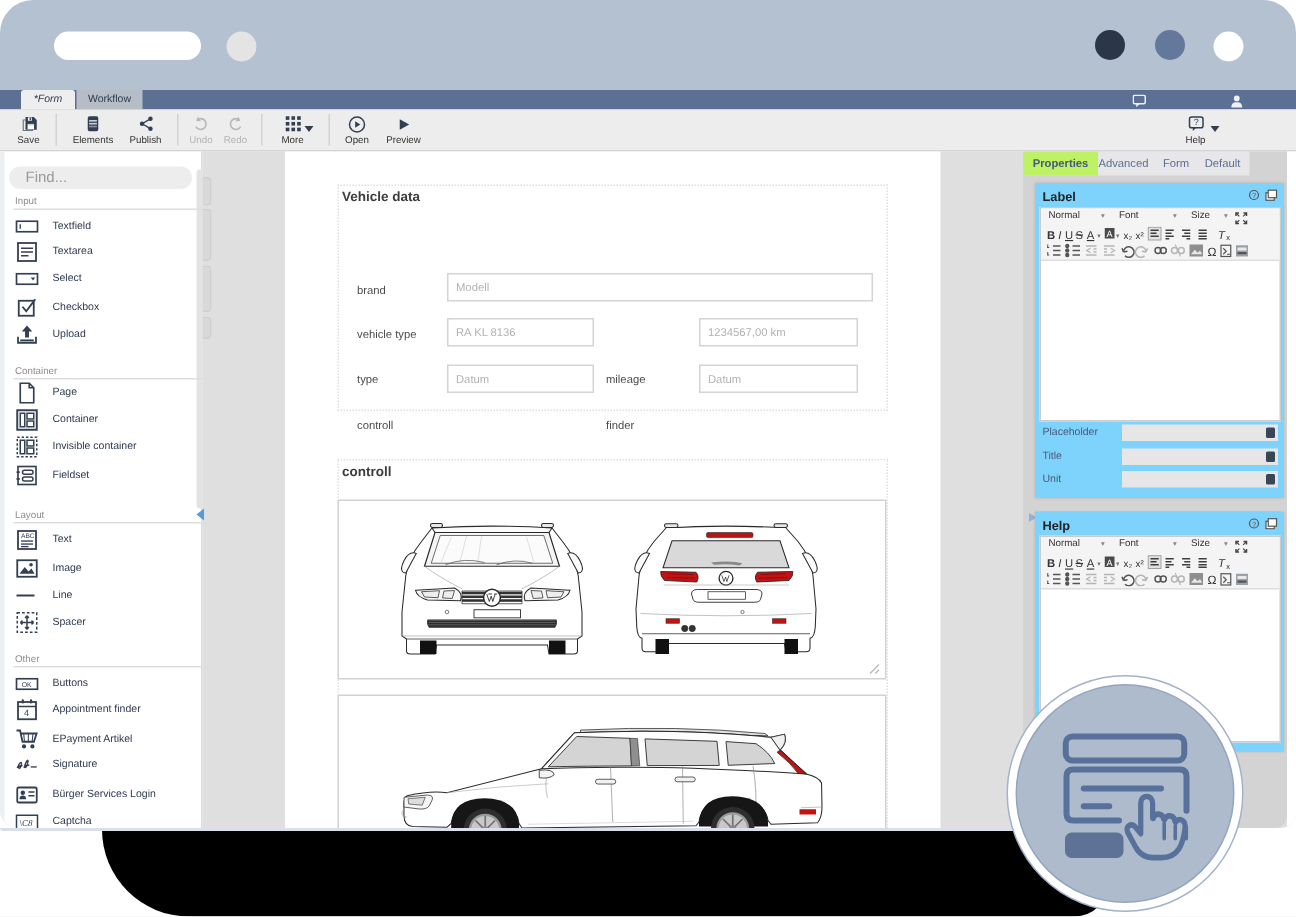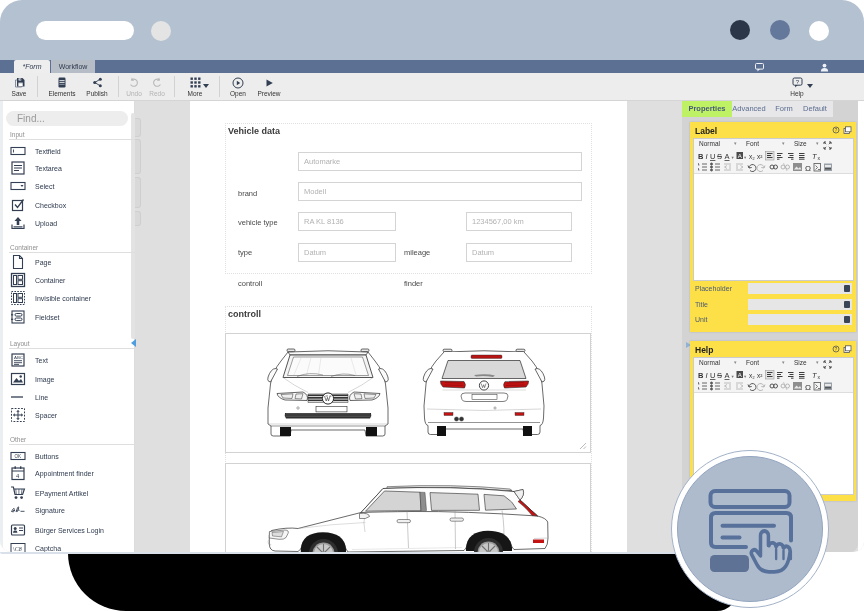--- a/index.html
+++ b/index.html
@@ -50,21 +50,21 @@
 .ftitle { position:absolute; left:2px; top:2px; font-size:9px; font-weight:bold; color:#3c3c3c; }
 .frow-label { position:absolute; font-size:7.5px; color:#4a4a4a;margin-top:32px; }
 .finput { position:absolute; border:1px solid #d4d4d4; background:#fff; height:19px; font-size:7.5px; color:#b2b2b2; line-height:18px; padding-left:5px; }
 .fbox { position:absolute; border:1px solid #d2d2d2; background:#fff; }
 
 
 #panel { position:absolute; left:682px; top:0; width:176px; height:451px; background:#d3d3d4; border-bottom-right-radius:8px; }
 #paneltabs { position:absolute; left:0; top:0; width:151px; height:16px; background:#e7e7e9; }
 .ptab { position:absolute; top:0; height:16px; line-height:16px; font-size:7.5px; color:#5b6d90; text-align:center; }
 #ptprop { left:0; width:50px; background:#bef264; color:#47587a; font-weight:bold; }
-.card { position:absolute; left:8px; width:166px; background:#fde047; box-shadow:0 0 2px rgba(0,0,0,0.15); }
+.card { position:absolute; left:8px; width:166px; background:#7dd3fc; box-shadow:0 0 2px rgba(0,0,0,0.15); }
 .chead { position:absolute; left:5px; top:4px; font-size:8.5px; font-weight:bold; color:#222; }
 .cicons { position:absolute; right:4px; top:4px; } .cicons svg { display:block; }
 .editor { position:absolute; left:3px; right:2px; top:16px; border:1px solid #ccc; background:#fff; }
 .etb { position:relative; height:35px; background:#f4f4f4; border-bottom:1px solid #ddd; }
 .e1 { position:absolute; top:1px; font-size:6.5px; color:#333; } .ec { position:absolute; top:1px; font-size:5px; color:#888; }
 .prow { position:absolute; left:5px; height:11px; font-size:7px; color:#4a5a77; }
 .pfield { position:absolute; left:58px; width:104px; height:11px; background:#e6e6e6; }
 .pfield .bi { position:absolute; right:2px; top:2px; width:6px; height:7px; background:#3a4558; border-radius:1px; }
 
 #rightframe { position:absolute; left:858px; top:0; width:6px; height:451px; background:#fff; }
@@ -204,21 +204,20 @@
         <div class="lb">Help</div>
       </div>
       <div class="abs" style="left:807px;top:11px;width:0;height:0;border-left:3px solid transparent;border-right:3px solid transparent;border-top:4px solid #323e52"></div>
     </div>
     <div id="content">
       <div id="canvasbg"></div>
       <div id="page">
         <div class="fieldset" style="top:22px;height:151px">
           <div class="ftitle">Vehicle data</div>
           <div class="frow-label" style="left:12px;top:33px">brand</div>
-          <div class="finput" style="left:72px;top:28px;width:284px">Automarke</div>
           <div class="frow-label" style="left:12px;top:62px">vehicle type</div>
           <div class="finput" style="left:72px;top:57.5px;width:284px">Modell</div>
           <div class="frow-label" style="left:12px;top:92px">type</div>
           <div class="finput" style="left:72px;top:87.5px;width:98px">RA KL 8136</div>
           <div class="frow-label" style="left:178px;top:92px">mileage</div>
           <div class="finput" style="left:240px;top:87.5px;width:106px">1234567,00 km</div>
           <div class="frow-label" style="left:12px;top:123px">controll</div>
           <div class="finput" style="left:72px;top:118.5px;width:98px">Datum</div>
           <div class="frow-label" style="left:178px;top:123px">finder</div>
           <div class="finput" style="left:240px;top:118.5px;width:106px">Datum</div>

